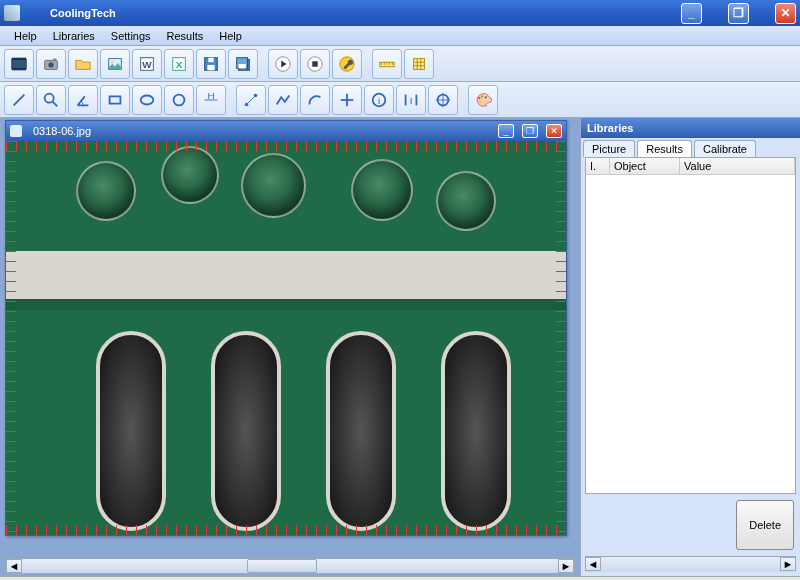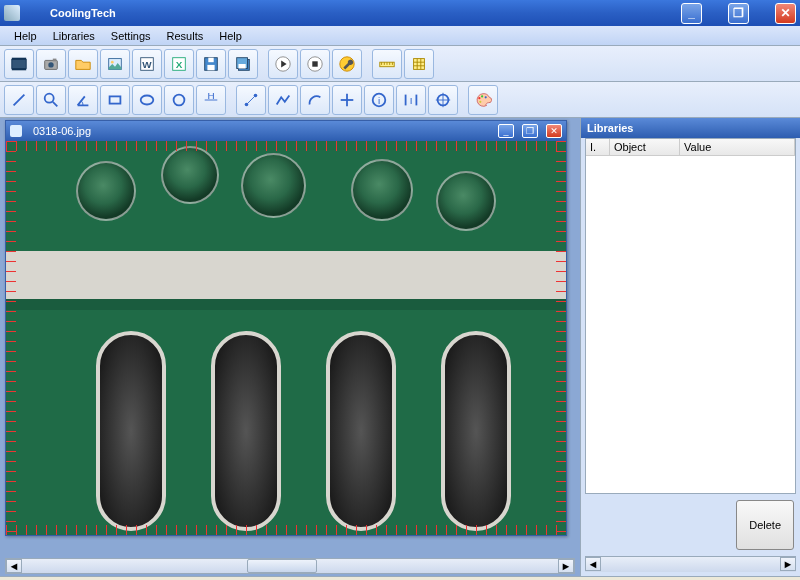--- a/index.html
+++ b/index.html
@@ -289,20 +289,25 @@
       <div class="arrow">◄</div>
       <div class="track">
           <div class="thumb"></div>
         </div>
       <div class="arrow">►</div>
     </div>
   </div>
 
   <div class="sidepanel">
     <div class="sidetitle">Libraries</div>
+    <div class="tabs">
+      <div class="tab">Picture</div>
+      <div class="tab active">Results</div>
+      <div class="tab">Calibrate</div>
+    </div>
     <div class="list">
       <div class="lhead">
         <div class="col" style="width:24px">I.</div>
         <div class="col" style="width:70px">Object</div>
         <div class="col" style="flex:1">Value</div>
       </div>
     </div>
     <div class="sidefoot">
       <div class="btn">Delete</div>
     </div>

